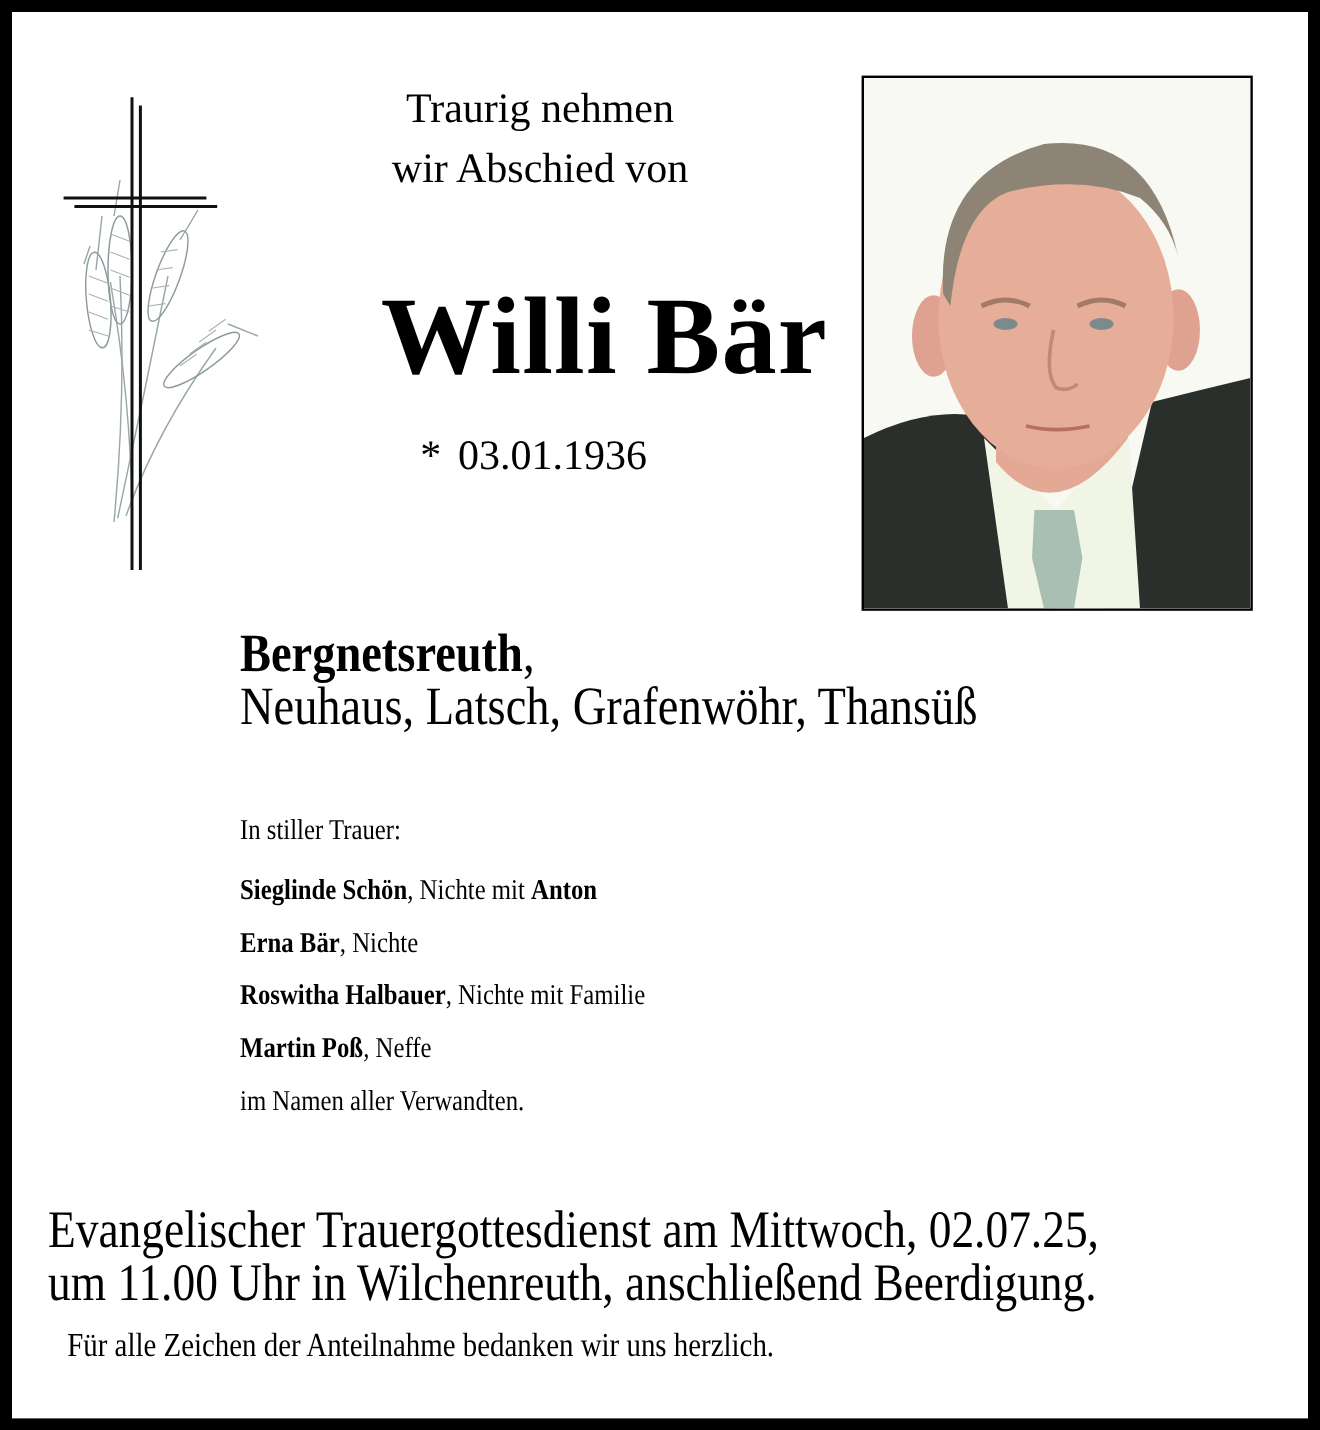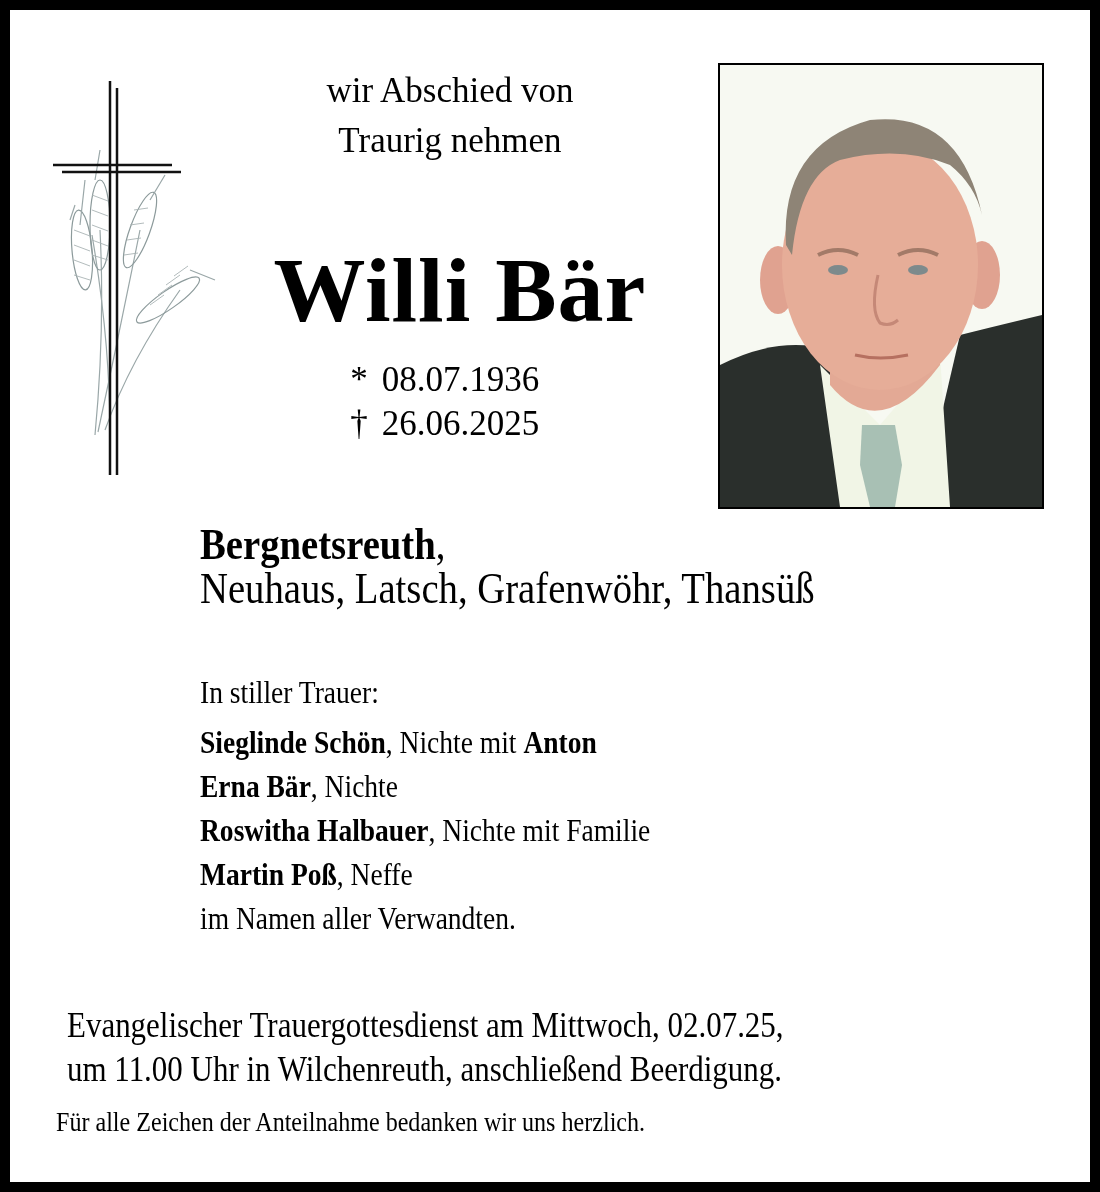--- a/index.html
+++ b/index.html
@@ -1,30 +1,30 @@
 <!DOCTYPE html>
 <html><head>
 <meta charset="utf-8">
 <style>
   html, body { margin:0; padding:0; background:#fff; }
   body { width:1100px; height:1192px; position:relative; overflow:hidden; font-family:"Liberation Serif", serif; color:#000; }
   .frame { position:absolute; left:0; top:0; width:1100px; height:1192px; box-sizing:border-box; border:10px solid #000; background:#fff; }
   .abs { position:absolute; white-space:nowrap; }
   .center { text-align:center; }
   .intro { left:300px; top:66px; width:300px; font-size:35px; line-height:50px; }
-  .name { left:230px; top:240px; width:460px; font-size:92px; font-weight:bold; line-height:100px; letter-spacing:1px; }
+  .name { left:230px; top:230px; width:460px; font-size:92px; font-weight:bold; line-height:100px; letter-spacing:1px;text-align:right; }
   .dates { left:345px; top:358px; font-size:35px; line-height:44px; }
   .dates .sym { display:inline-block; width:28px; text-align:center; }
   .photo { position:absolute; left:718px; top:63px; width:326px; height:446px; box-sizing:border-box; border:2px solid #000; background:#f8faf3; overflow:hidden; }
   .cross { position:absolute; left:50px; top:80px; width:170px; height:400px; }
   .cond { display:inline-block; transform-origin:left top; transform:scaleX(0.86); }
   .places { left:200px; top:522px; font-size:45px; line-height:44px; }
-  .mourn { left:200px; top:670px; font-size:32px; line-height:44px; }
+  .mourn { left:200px; top:670px; font-size:24px; line-height:44px; }
   .mourn .hdr { margin-bottom:6px; display:block; }
-  .service { left:67px; top:1003px; font-size:36px; line-height:44px; }
+  .service { left:40px; top:1003px; font-size:44px; line-height:44px; }
   .thanks { left:56px; top:1100px; font-size:28px; line-height:44px; }
   b { font-weight:bold; }
 </style>
 </head>
 <body>
 
 <div class="frame"></div>
 
 <svg class="cross" viewBox="0 0 170 400" xmlns="http://www.w3.org/2000/svg">
   <g fill="none" stroke="#9aa7a8" stroke-width="1.2">
@@ -51,34 +51,30 @@
   </g>
   <g stroke="#111" stroke-width="2.5">
     <line x1="60" y1="1" x2="60" y2="395"></line>
     <line x1="67" y1="8" x2="67" y2="395"></line>
     <line x1="3" y1="85" x2="122" y2="85"></line>
     <line x1="12" y1="92" x2="131" y2="92"></line>
   </g>
 </svg>
 
 <div class="abs intro center">
+  <div>Traurig nehmen</div>
   <div>wir Abschied von</div>
-  <div>Traurig nehmen</div>
 </div>
 
 <div class="abs name center">Willi Bär</div>
 
 <div class="abs dates">
   <div>
     <span class="sym">*</span>
-    <span>08.07.1936</span>
-  </div>
-  <div>
-    <span class="sym">†</span>
-    <span>26.06.2025</span>
+    <span>03.01.1936</span>
   </div>
 </div>
 
 <div class="photo">
   <svg width="322" height="442" viewBox="0 0 322 442" xmlns="http://www.w3.org/2000/svg">
     <rect width="322" height="442" fill="#f7f9f2"></rect>
 
     <path d="M0 300 Q60 270 110 285 L160 442 L0 442 Z" fill="#2a2f2c"></path>
     <path d="M322 250 Q280 260 240 270 L200 442 L322 442 Z" fill="#2a2f2c"></path>
 

